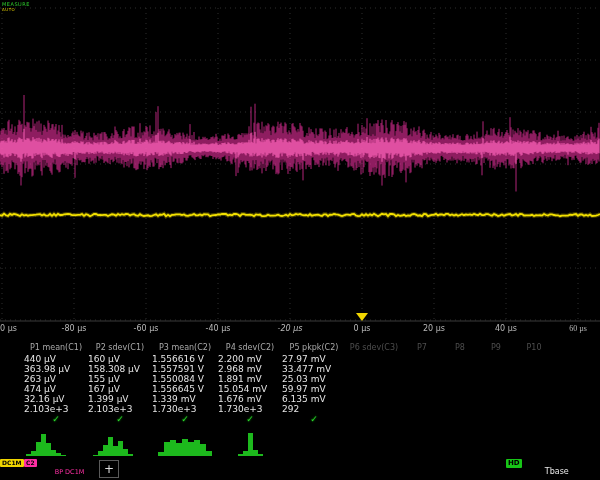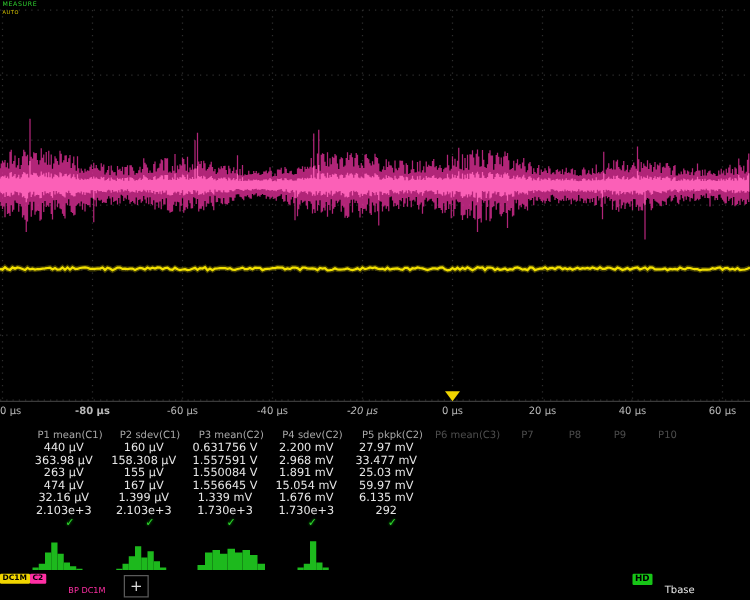--- a/index.html
+++ b/index.html
@@ -25,21 +25,21 @@
   #time-axis{position:absolute;top:323px;left:0;width:600px;height:14px;}
   #time-axis span{position:absolute;top:1px;transform:translateX(-50%);
                   font-size:8px;color:#b9b9b9;white-space:nowrap;}
 
   
   #mtable{position:absolute;top:342px;left:24px;
           display:grid;grid-template-columns:64px 64px 66px 64px 64px 56px 40px 36px 36px 40px;}
   .mh{font-size:8px;text-align:center;height:12px;line-height:12px;white-space:nowrap;}
   .mh.on{color:#a9a9a9;}
   .mh.off{color:#4d4d4d;}
-  .mv{font-size:9px;color:#e6e6e6;text-align:center;padding-right:10px;
+  .mv{font-size:9px;color:#e6e6e6;text-align:left;padding-right:10px;
       height:10px;line-height:10px;white-space:nowrap;}
   .mc{color:#2fd12f;text-align:center;font-size:9px;height:11px;line-height:11px;
       text-shadow:0 0 2px #0c0;}
 
   
   #histrow{position:absolute;top:430px;left:0;width:600px;height:27px;}
   .hist{position:absolute;bottom:1px;display:flex;align-items:flex-end;}
   .hist i{display:block;background:#1db91d;}
 
   
@@ -49,21 +49,21 @@
   .c1badge{background:#f0d500;font-size:6px;}
   .c2badge{background:#ff2fa4;font-size:6px;}
   .hdbadge{background:#17c517;font-size:7px;}
   .c1box{position:absolute;left:0;top:1px;}
   .c2box{position:absolute;left:24px;top:1px;}
   .c2coup{color:#ff2fa4;font-size:6.5px;margin-left:13px;}
   .crossbox{position:absolute;left:99px;top:2px;width:18px;height:16px;
             border:1px solid #5a5a5a;color:#ddd;font-size:12px;
             display:flex;align-items:center;justify-content:center;}
   .tbasebox{position:absolute;left:506px;top:1px;white-space:nowrap;}
-  .tlabel{color:#e8e8e8;font-size:8px;margin-left:5px;}
+  .tlabel{color:#e8e8e8;font-size:8px;margin-left:18px;}
 </style>
 </head>
 <body>
 
 <div id="screen">
 
   <div id="tl">
     <div class="tl1">MEASURE</div>
     <div class="tl2">AUTO</div>
   </div>
@@ -90,44 +90,44 @@
     <line id="axisline" x1="0" y1="321" x2="600" y2="321"></line>
     <path id="c2outer" d="M0 134.6V161.5M1 130.7V164.5M2 128.8V167.2M3 129.9V165.1M4 128.0V173.8M5 133.7V162.5M6 130.1V171.2M7 134.7V170.5M8 121.4V172.8M9 119.8V164.1M10 130.9V169.3M11 128.7V167.8M12 124.3V160.4M13 134.0V162.1M14 132.1V162.6M15 126.4V169.3M16 135.1V163.2M17 131.9V165.2M18 124.9V173.9M19 119.8V172.1M20 121.3V175.7M21 124.9V185.5M22 123.8V177.2M23 132.2V163.7M24 95.0V161.4M25 125.3V173.3M26 126.8V168.1M27 121.8V161.4M28 122.5V171.8M29 122.4V169.2M30 127.9V168.4M31 131.6V168.8M32 128.2V176.5M33 118.6V175.6M34 126.1V162.4M35 123.5V169.5M36 129.9V160.7M37 121.5V165.6M38 131.8V164.3M39 120.6V165.3M40 131.7V162.3M41 123.5V171.2M42 134.9V175.5M43 130.7V160.1M44 124.9V167.7M45 126.7V160.0M46 128.7V165.8M47 131.8V162.8M48 120.5V166.8M49 122.9V167.4M50 130.0V170.9M51 128.2V172.7M52 124.3V174.7M53 124.1V162.6M54 129.6V164.2M55 126.6V159.4M56 124.0V164.5M57 134.3V169.5M58 130.5V170.3M59 125.1V172.4M60 132.1V171.8M61 136.6V164.6M62 124.9V163.5M63 134.5V162.6M64 138.1V165.0M65 134.7V161.2M66 136.6V167.7M67 138.1V162.7M68 135.0V169.2M69 137.1V163.1M70 136.1V163.9M71 136.6V163.9M72 133.3V165.7M73 131.5V158.1M74 135.1V158.1M75 130.1V177.8M76 134.6V160.1M77 131.9V165.2M78 134.5V158.2M79 135.8V160.2M80 136.6V160.5M81 130.6V159.8M82 133.3V162.3M83 131.5V161.8M84 139.6V162.1M85 138.0V162.4M86 135.9V159.0M87 132.8V157.0M88 140.0V158.8M89 132.3V163.7M90 136.4V157.7M91 137.7V161.6M92 137.5V160.7M93 140.3V160.3M94 132.8V163.5M95 135.7V158.3M96 134.9V162.7M97 136.7V155.8M98 133.3V156.6M99 139.6V160.7M100 133.6V158.2M101 133.6V159.3M102 132.2V156.1M103 140.1V159.7M104 132.1V163.0M105 132.2V161.6M106 133.8V160.8M107 136.5V162.2M108 139.7V163.3M109 138.3V158.0M110 138.6V164.0M111 136.2V159.9M112 133.3V159.4M113 138.0V162.2M114 135.2V161.0M115 126.5V156.8M116 130.1V159.5M117 131.6V162.6M118 134.0V158.0M119 138.3V163.4M120 136.4V157.8M121 138.2V163.2M122 138.1V164.2M123 131.1V160.1M124 129.1V167.5M125 137.2V161.9M126 134.7V162.0M127 134.1V166.2M128 130.8V161.1M129 127.3V167.4M130 128.1V159.2M131 136.4V163.6M132 126.4V163.5M133 126.7V158.5M134 126.5V168.2M135 137.9V168.4M136 137.2V170.2M137 138.1V169.5M138 132.7V169.2M139 136.6V163.7M140 123.2V161.3M141 138.1V164.7M142 132.4V161.4M143 135.3V161.7M144 131.4V169.1M145 132.3V164.5M146 125.9V158.2M147 127.1V170.2M148 131.4V168.2M149 136.6V165.7M150 125.4V167.0M151 137.8V160.2M152 134.0V162.5M153 135.7V166.7M154 131.4V166.5M155 135.6V157.7M156 112.1V158.6M157 134.8V163.1M158 106.2V159.1M159 129.1V169.2M160 131.1V167.0M161 128.8V167.0M162 134.5V164.9M163 128.5V168.2M164 130.5V160.8M165 136.3V165.3M166 135.2V162.7M167 133.7V162.9M168 131.5V157.0M169 129.3V162.1M170 133.5V164.9M171 136.9V168.1M172 135.1V156.6M173 139.1V161.8M174 137.9V161.5M175 134.1V158.4M176 135.3V158.7M177 132.9V162.6M178 134.5V163.3M179 132.7V158.3M180 132.6V162.9M181 135.9V163.3M182 139.4V163.5M183 132.6V162.4M184 134.7V157.7M185 138.6V157.9M186 136.8V160.5M187 133.7V160.6M188 138.6V158.2M189 135.8V155.5M190 124.1V155.3M191 140.1V155.3M192 135.1V157.3M193 140.2V157.8M194 132.0V158.9M195 140.4V160.1M196 139.3V157.0M197 140.0V157.1M198 139.8V156.1M199 136.5V157.7M200 139.4V158.8M201 139.4V159.0M202 139.1V155.2M203 136.8V156.2M204 138.3V155.5M205 136.8V154.6M206 138.8V157.2M207 138.1V156.6M208 139.9V157.3M209 139.5V155.9M210 139.1V155.1M211 137.2V156.0M212 137.2V156.0M213 136.4V159.0M214 138.6V157.1M215 137.2V157.3M216 133.8V159.3M217 136.6V158.1M218 141.1V157.3M219 140.7V159.2M220 138.7V158.5M221 140.8V160.6M222 135.5V157.4M223 135.6V157.0M224 135.7V156.5M225 134.1V155.4M226 139.0V159.2M227 138.6V161.4M228 133.5V160.9M229 134.9V156.0M230 138.4V161.4M231 138.5V163.3M232 137.0V164.2M233 136.6V159.5M234 139.3V157.6M235 139.7V162.5M236 139.2V176.1M237 139.2V158.6M238 134.7V172.9M239 133.9V167.4M240 134.9V163.5M241 135.2V160.2M242 133.0V162.2M243 137.3V161.4M244 133.3V160.6M245 135.1V164.4M246 133.3V167.4M247 134.7V160.8M248 133.4V161.1M249 126.3V163.0M250 133.9V170.7M251 106.7V167.3M252 132.4V170.4M253 135.2V160.3M254 122.7V168.5M255 103.7V164.0M256 136.6V160.1M257 123.7V170.0M258 122.5V169.1M259 123.2V166.2M260 129.4V168.3M261 132.7V161.6M262 121.7V173.4M263 133.2V163.9M264 126.5V168.1M265 131.3V159.3M266 125.3V171.0M267 126.2V167.0M268 123.2V165.5M269 124.4V160.6M270 130.7V162.6M271 135.1V161.2M272 127.3V159.8M273 125.7V169.4M274 126.6V164.5M275 133.4V165.9M276 132.3V174.1M277 126.4V172.6M278 121.7V174.4M279 127.9V173.4M280 124.0V162.6M281 122.6V159.7M282 125.8V170.0M283 133.2V159.5M284 126.3V162.4M285 122.4V160.6M286 123.7V162.6M287 132.2V168.7M288 134.3V173.9M289 130.4V166.3M290 132.3V171.0M291 134.3V167.2M292 123.8V166.9M293 123.1V168.6M294 126.3V163.6M295 127.4V158.7M296 130.5V170.5M297 132.3V171.9M298 129.0V162.0M299 131.6V164.3M300 123.0V169.8M301 125.5V162.7M302 126.4V168.9M303 130.7V180.4M304 136.9V161.0M305 137.3V161.4M306 135.5V169.2M307 133.0V165.1M308 136.0V164.4M309 127.4V167.0M310 133.5V165.0M311 129.1V169.0M312 132.1V157.7M313 132.4V157.2M314 134.2V160.3M315 138.0V165.1M316 128.4V162.6M317 134.7V164.8M318 136.1V163.8M319 134.2V167.1M320 128.4V160.0M321 128.6V160.9M322 128.5V158.3M323 131.7V165.6M324 139.0V162.7M325 130.5V158.5M326 131.9V165.3M327 139.2V157.5M328 138.3V160.5M329 135.5V165.8M330 128.3V160.4M331 135.1V159.8M332 138.0V161.1M333 137.7V157.6M334 129.6V163.9M335 137.1V167.5M336 128.6V163.5M337 137.9V161.9M338 136.2V170.9M339 132.9V165.2M340 137.9V159.7M341 129.2V158.1M342 133.3V161.2M343 131.7V160.3M344 132.7V159.4M345 132.9V158.9M346 128.8V161.0M347 127.1V161.9M348 133.7V167.5M349 132.8V166.7M350 135.8V158.3M351 134.1V166.4M352 131.9V166.3M353 134.4V167.9M354 137.6V170.5M355 135.3V162.6M356 134.2V170.1M357 134.0V168.0M358 123.7V160.9M359 132.2V167.1M360 136.3V163.3M361 135.0V174.5M362 125.0V160.4M363 132.3V172.9M364 126.9V167.2M365 133.3V159.6M366 128.5V161.1M367 118.2V162.0M368 134.9V161.5M369 135.3V172.1M370 123.3V176.0M371 136.2V172.1M372 126.3V171.8M373 134.3V167.7M374 123.7V174.6M375 135.8V167.2M376 123.3V172.5M377 123.6V168.4M378 120.1V161.0M379 126.0V174.4M380 132.2V175.6M381 123.0V164.1M382 119.5V185.6M383 125.2V175.2M384 133.4V174.5M385 132.9V177.9M386 120.0V160.1M387 127.8V162.2M388 133.5V160.7M389 134.3V176.1M390 131.4V165.5M391 122.5V160.2M392 120.1V177.0M393 124.4V174.7M394 124.4V165.8M395 135.7V165.0M396 131.1V160.9M397 124.0V167.8M398 122.1V162.7M399 125.3V162.2M400 131.4V171.4M401 125.9V173.0M402 132.9V171.0M403 125.2V169.6M404 121.1V162.4M405 124.8V170.4M406 122.3V182.4M407 128.2V167.9M408 135.7V168.6M409 135.2V166.3M410 134.3V173.2M411 128.6V172.4M412 136.3V159.7M413 130.6V162.5M414 127.4V159.8M415 132.2V167.6M416 131.1V164.1M417 134.8V165.7M418 130.0V163.0M419 126.4V163.7M420 132.9V167.2M421 137.8V165.2M422 136.1V168.3M423 130.7V159.1M424 129.5V160.4M425 132.9V160.0M426 139.1V158.4M427 134.6V164.2M428 137.6V157.3M429 138.7V160.3M430 134.3V160.5M431 131.9V157.7M432 139.9V159.4M433 135.5V160.8M434 137.6V162.0M435 136.9V160.4M436 134.5V162.8M437 136.3V160.8M438 138.3V158.7M439 132.9V160.7M440 134.8V161.6M441 139.4V156.1M442 138.2V155.7M443 137.8V157.1M444 139.4V160.0M445 135.9V158.4M446 135.3V159.1M447 137.3V162.5M448 136.5V160.1M449 139.2V160.5M450 135.3V159.3M451 139.5V160.7M452 137.3V156.6M453 134.2V160.6M454 138.3V158.4M455 137.8V160.1M456 138.6V159.5M457 135.3V163.3M458 134.7V158.7M459 139.5V160.3M460 135.9V159.7M461 140.1V161.4M462 140.2V160.5M463 140.8V156.0M464 140.0V160.9M465 140.3V158.5M466 135.6V158.9M467 134.0V162.3M468 135.5V160.4M469 139.6V162.5M470 138.6V158.7M471 136.1V159.2M472 138.9V162.1M473 139.8V159.0M474 134.6V161.6M475 138.4V158.3M476 138.9V164.4M477 131.6V163.9M478 138.6V156.9M479 137.6V160.3M480 138.8V158.5M481 137.5V165.5M482 136.6V175.3M483 121.3V157.4M484 139.1V163.0M485 135.6V156.9M486 134.1V158.5M487 130.5V157.6M488 135.2V160.6M489 134.6V159.2M490 135.6V167.8M491 128.2V160.9M492 135.6V160.4M493 129.1V167.9M494 127.8V165.7M495 133.6V169.4M496 135.0V159.6M497 136.2V166.8M498 132.1V164.2M499 128.8V161.9M500 137.0V167.2M501 135.7V162.7M502 132.0V161.9M503 137.7V163.0M504 135.8V165.3M505 133.9V160.9M506 132.0V168.0M507 130.0V159.2M508 132.9V159.3M509 135.0V165.5M510 117.2V163.8M511 127.3V168.5M512 137.3V165.3M513 129.5V168.1M514 134.4V168.3M515 130.8V162.7M516 132.5V191.5M517 133.3V159.8M518 128.1V158.3M519 135.2V158.9M520 130.5V163.0M521 131.9V168.2M522 137.3V166.5M523 133.5V159.2M524 129.6V160.5M525 135.5V161.3M526 131.5V162.0M527 132.3V162.7M528 130.2V164.5M529 138.4V164.9M530 133.8V160.5M531 133.1V161.0M532 134.1V161.4M533 130.5V164.0M534 130.4V158.7M535 132.8V158.0M536 134.1V156.6M537 139.9V161.1M538 136.3V160.4M539 132.7V158.3M540 131.9V155.9M541 140.3V157.4M542 140.3V162.1M543 138.7V163.3M544 139.6V159.8M545 137.1V156.0M546 139.3V158.6M547 134.7V160.9M548 136.1V157.1M549 138.9V159.7M550 136.4V156.9M551 137.1V157.5M552 140.0V161.2M553 137.8V158.4M554 134.6V158.7M555 140.1V155.0M556 137.7V160.7M557 136.8V160.1M558 130.7V159.0M559 136.3V160.1M560 136.3V159.2M561 140.7V156.0M562 135.8V157.2M563 140.3V156.4M564 135.5V158.3M565 140.3V154.8M566 138.1V158.4M567 136.9V158.6M568 136.4V165.2M569 138.9V156.5M570 139.6V157.0M571 138.3V156.8M572 139.1V160.2M573 140.7V158.4M574 140.6V159.9M575 136.4V155.8M576 139.6V155.5M577 134.9V158.1M578 138.8V159.7M579 136.4V161.1M580 140.1V162.8M581 135.0V162.6M582 138.2V157.1M583 134.0V160.7M584 131.7V159.3M585 138.6V158.3M586 135.2V163.9M587 139.8V157.6M588 133.7V164.9M589 134.7V164.1M590 139.1V163.1M591 126.8V160.6M592 132.2V164.0M593 133.7V158.9M594 136.5V161.1M595 132.5V160.0M596 138.7V163.7M597 137.4V163.1M598 127.8V159.6M599 122.8V161.5" stroke="#e3309a"></path>
     <path id="c2core" d="M0 142.7V153.3M1 141.3V154.4M2 140.7V155.3M3 141.1V154.6M4 140.4V157.6M5 142.4V153.7M6 141.1V156.7M7 142.7V156.5M8 138.1V157.3M9 137.5V154.2M10 141.4V156.1M11 140.6V155.5M12 139.1V153.0M13 142.5V153.5M14 141.8V153.7M15 139.8V156.1M16 142.9V153.9M17 141.8V154.6M18 139.3V157.7M19 137.5V157.0M20 138.1V158.3M21 139.3V161.7M22 138.9V158.8M23 141.9V154.1M24 128.8V153.3M25 139.5V157.5M26 140.0V155.6M27 138.2V153.3M28 138.5V156.9M29 138.5V156.0M30 140.4V155.8M31 141.6V155.9M32 140.5V158.6M33 137.1V158.3M34 139.7V153.6M35 138.8V156.1M36 141.1V153.0M37 138.1V154.8M38 141.7V154.3M39 137.8V154.7M40 141.7V153.6M41 138.8V156.7M42 142.8V158.2M43 141.4V152.8M44 139.3V155.5M45 139.9V152.8M46 140.6V154.8M47 141.7V153.8M48 137.8V155.2M49 138.6V155.4M50 141.1V156.6M51 140.5V157.2M52 139.1V157.9M53 139.0V153.7M54 141.0V154.3M55 139.9V152.6M56 139.0V154.4M57 142.6V156.1M58 141.3V156.4M59 139.4V157.1M60 141.8V156.9M61 143.4V154.4M62 139.3V154.0M63 142.7V153.7M64 143.9V154.5M65 142.7V153.2M66 143.4V155.5M67 143.9V153.8M68 142.9V156.0M69 143.6V153.9M70 143.2V154.2M71 143.4V154.2M72 142.2V154.8M73 141.6V152.1M74 142.9V152.1M75 141.1V159.0M76 142.7V152.8M77 141.8V154.6M78 142.7V152.2M79 143.1V152.9M80 143.4V153.0M81 141.3V152.7M82 142.2V153.6M83 141.6V153.4M84 144.4V153.5M85 143.9V153.7M86 143.2V152.4M87 142.1V151.8M88 144.6V152.4M89 141.9V154.1M90 143.3V152.0M91 143.8V153.4M92 143.7V153.1M93 144.7V152.9M94 142.1V154.0M95 143.1V152.2M96 142.8V153.7M97 143.5V151.3M98 142.3V151.6M99 144.5V153.1M100 142.3V152.2M101 142.4V152.6M102 141.9V151.4M103 144.6V152.7M104 141.8V153.9M105 141.9V153.4M106 142.4V153.1M107 143.4V153.6M108 144.5V153.9M109 144.0V152.1M110 144.1V154.2M111 143.3V152.8M112 142.2V152.6M113 143.9V153.6M114 142.9V153.2M115 139.9V151.7M116 141.1V152.6M117 141.7V153.7M118 142.5V152.1M119 144.0V154.0M120 143.3V152.0M121 144.0V153.9M122 143.9V154.3M123 141.5V152.8M124 140.8V155.4M125 143.6V153.5M126 142.7V153.5M127 142.5V155.0M128 141.4V153.2M129 140.1V155.4M130 140.4V152.5M131 143.3V154.1M132 139.9V154.0M133 140.0V152.3M134 139.9V155.7M135 143.9V155.7M136 143.6V156.4M137 143.9V156.1M138 142.0V156.0M139 143.4V154.1M140 138.7V153.3M141 143.9V154.5M142 141.9V153.3M143 143.0V153.4M144 141.6V156.0M145 141.9V154.4M146 139.6V152.2M147 140.1V156.4M148 141.6V155.7M149 143.4V154.8M150 139.5V155.2M151 143.8V152.9M152 142.5V153.7M153 143.1V155.2M154 141.6V155.1M155 143.1V152.0M156 134.8V152.3M157 142.8V153.9M158 132.8V152.5M159 140.8V156.0M160 141.5V155.3M161 140.7V155.3M162 142.7V154.5M163 140.6V155.7M164 141.3V153.1M165 143.3V154.6M166 142.9V153.7M167 142.4V153.8M168 141.6V151.8M169 140.8V153.5M170 142.3V154.5M171 143.5V155.6M172 142.9V151.6M173 144.3V153.4M174 143.9V153.3M175 142.5V152.2M176 142.9V152.3M177 142.1V153.7M178 142.7V154.0M179 142.0V152.2M180 142.0V153.8M181 143.1V154.0M182 144.4V154.0M183 142.0V153.7M184 142.7V152.0M185 144.1V152.1M186 143.5V153.0M187 142.4V153.0M188 144.1V152.2M189 143.1V151.2M190 139.0V151.2M191 144.6V151.1M192 142.9V151.8M193 144.7V152.0M194 141.8V152.4M195 144.8V152.8M196 144.4V151.8M197 144.6V151.8M198 144.5V151.4M199 143.4V152.0M200 144.4V152.4M201 144.4V152.4M202 144.3V151.1M203 143.5V151.5M204 144.0V151.2M205 143.5V150.9M206 144.2V151.8M207 143.9V151.6M208 144.6V151.9M209 144.4V151.4M210 144.3V151.1M211 143.6V151.4M212 143.6V151.4M213 143.3V152.4M214 144.1V151.8M215 143.6V151.9M216 142.4V152.6M217 143.4V152.1M218 145.0V151.9M219 144.8V152.5M220 144.1V152.3M221 144.9V153.0M222 143.0V151.9M223 143.1V151.7M224 143.1V151.6M225 142.6V151.2M226 144.2V152.5M227 144.1V153.3M228 142.3V153.1M229 142.8V151.4M230 144.0V153.3M231 144.1V153.9M232 143.5V154.3M233 143.4V152.6M234 144.3V152.0M235 144.5V153.7M236 144.3V158.4M237 144.3V152.3M238 142.8V157.3M239 142.5V155.4M240 142.8V154.0M241 142.9V152.9M242 142.1V153.6M243 143.7V153.3M244 142.3V153.0M245 142.9V154.3M246 142.2V155.4M247 142.7V153.1M248 142.3V153.2M249 139.8V153.9M250 142.5V156.5M251 132.9V155.4M252 141.9V156.5M253 142.9V152.9M254 138.5V155.8M255 131.9V154.2M256 143.4V152.8M257 138.9V156.3M258 138.5V156.0M259 138.7V155.0M260 140.9V155.7M261 142.1V153.4M262 138.2V157.5M263 142.2V154.2M264 139.9V155.6M265 141.6V152.6M266 139.4V156.6M267 139.8V155.3M268 138.7V154.7M269 139.1V153.0M270 141.3V153.7M271 142.9V153.2M272 140.1V152.7M273 139.6V156.1M274 139.9V154.4M275 142.3V154.9M276 141.9V157.7M277 139.8V157.2M278 138.2V157.9M279 140.4V157.5M280 139.0V153.7M281 138.5V152.7M282 139.6V156.3M283 142.2V152.6M284 139.8V153.6M285 138.4V153.0M286 138.9V153.7M287 141.9V155.9M288 142.6V157.7M289 141.2V155.0M290 141.9V156.7M291 142.6V155.3M292 138.9V155.2M293 138.7V155.8M294 139.8V154.1M295 140.2V152.4M296 141.3V156.5M297 141.9V157.0M298 140.7V153.5M299 141.7V154.3M300 138.6V156.2M301 139.5V153.8M302 139.9V155.9M303 141.4V159.9M304 143.5V153.1M305 143.7V153.3M306 143.0V156.0M307 142.2V154.6M308 143.2V154.3M309 140.2V155.3M310 142.3V154.6M311 140.8V155.9M312 141.8V152.0M313 142.0V151.8M314 142.6V152.9M315 143.9V154.6M316 140.5V153.7M317 142.8V154.5M318 143.3V154.1M319 142.6V155.3M320 140.5V152.8M321 140.6V153.1M322 140.6V152.2M323 141.7V154.8M324 144.2V153.8M325 141.3V152.3M326 141.8V154.6M327 144.3V151.9M328 144.0V153.0M329 143.0V154.8M330 140.5V153.0M331 142.9V152.7M332 143.9V153.2M333 143.8V152.0M334 141.0V154.2M335 143.6V155.4M336 140.6V154.0M337 143.9V153.5M338 143.3V156.6M339 142.1V154.6M340 143.9V152.7M341 140.8V152.1M342 142.2V153.2M343 141.7V152.9M344 142.1V152.6M345 142.1V152.4M346 140.7V153.2M347 140.1V153.5M348 142.4V155.4M349 142.1V155.1M350 143.1V152.2M351 142.6V155.0M352 141.8V155.0M353 142.6V155.6M354 143.8V156.5M355 143.0V153.7M356 142.6V156.4M357 142.5V155.6M358 138.9V153.1M359 141.9V155.3M360 143.3V154.0M361 142.8V157.9M362 139.3V152.9M363 141.9V157.3M364 140.0V155.3M365 142.3V152.7M366 140.6V153.2M367 137.0V153.5M368 142.8V153.3M369 142.9V157.0M370 138.7V158.4M371 143.3V157.1M372 139.8V156.9M373 142.6V155.5M374 138.9V157.9M375 143.1V155.3M376 138.8V157.2M377 138.9V155.7M378 137.6V153.2M379 139.7V157.8M380 141.9V158.2M381 138.6V154.2M382 137.4V161.8M383 139.4V158.1M384 142.3V157.9M385 142.1V159.1M386 137.6V152.8M387 140.3V153.6M388 142.3V153.1M389 142.6V158.4M390 141.6V154.7M391 138.5V152.9M392 137.6V158.8M393 139.1V157.9M394 139.2V154.8M395 143.1V154.5M396 141.5V153.1M397 139.0V155.5M398 138.3V153.7M399 139.4V153.6M400 141.6V156.8M401 139.7V157.4M402 142.1V156.7M403 139.4V156.2M404 138.0V153.7M405 139.3V156.4M406 138.4V160.6M407 140.5V155.5M408 143.1V155.8M409 142.9V155.0M410 142.6V157.4M411 140.6V157.1M412 143.3V152.7M413 141.3V153.7M414 140.2V152.7M415 141.9V155.5M416 141.5V154.2M417 142.8V154.8M418 141.1V153.8M419 139.8V154.1M420 142.1V155.3M421 143.8V154.6M422 143.2V155.7M423 141.3V152.5M424 140.9V152.9M425 142.1V152.8M426 144.3V152.3M427 142.7V154.3M428 143.8V151.9M429 144.1V152.9M430 142.6V153.0M431 141.8V152.0M432 144.6V152.6M433 143.0V153.1M434 143.8V153.5M435 143.5V152.9M436 142.7V153.8M437 143.3V153.1M438 144.0V152.4M439 142.1V153.0M440 142.8V153.4M441 144.4V151.4M442 144.0V151.3M443 143.8V151.8M444 144.4V152.8M445 143.2V152.2M446 143.0V152.5M447 143.7V153.7M448 143.4V152.8M449 144.3V153.0M450 143.0V152.6M451 144.4V153.1M452 143.7V151.6M453 142.6V153.0M454 144.0V152.2M455 143.8V152.8M456 144.1V152.6M457 142.9V154.0M458 142.7V152.4M459 144.4V152.9M460 143.2V152.7M461 144.6V153.3M462 144.7V153.0M463 144.9V151.4M464 144.6V153.1M465 144.7V152.3M466 143.1V152.4M467 142.5V153.6M468 143.0V153.0M469 144.4V153.7M470 144.1V152.4M471 143.2V152.5M472 144.2V153.5M473 144.5V152.4M474 142.7V153.4M475 144.1V152.2M476 144.2V154.3M477 141.7V154.2M478 144.1V151.7M479 143.8V152.9M480 144.2V152.3M481 143.7V154.7M482 143.4V158.2M483 138.1V151.9M484 144.3V153.8M485 143.1V151.7M486 142.5V152.3M487 141.3V152.0M488 142.9V153.0M489 142.7V152.5M490 143.1V155.5M491 140.5V153.1M492 143.1V152.9M493 140.8V155.6M494 140.3V154.8M495 142.4V156.1M496 142.9V152.7M497 143.3V155.2M498 141.8V154.3M499 140.7V153.5M500 143.5V155.3M501 143.1V153.7M502 141.8V153.5M503 143.8V153.9M504 143.1V154.7M505 142.5V153.1M506 141.8V155.6M507 141.1V152.5M508 142.1V152.6M509 142.8V154.7M510 136.6V154.1M511 140.1V155.8M512 143.7V154.7M513 140.9V155.6M514 142.7V155.7M515 141.4V153.8M516 142.0V163.8M517 142.3V152.7M518 140.4V152.2M519 142.9V152.4M520 141.3V153.9M521 141.8V155.7M522 143.7V155.1M523 142.3V152.5M524 141.0V153.0M525 143.0V153.3M526 141.6V153.5M527 141.9V153.8M528 141.2V154.4M529 144.0V154.5M530 142.4V153.0M531 142.2V153.2M532 142.5V153.3M533 141.3V154.2M534 141.2V152.3M535 142.1V152.1M536 142.5V151.6M537 144.6V153.2M538 143.3V152.9M539 142.0V152.2M540 141.8V151.4M541 144.7V151.9M542 144.7V153.5M543 144.1V154.0M544 144.5V152.7M545 143.6V151.4M546 144.4V152.3M547 142.8V153.1M548 143.2V151.8M549 144.2V152.7M550 143.3V151.7M551 143.6V151.9M552 144.6V153.2M553 143.8V152.2M554 142.7V152.3M555 144.6V151.1M556 143.8V153.1M557 143.5V152.8M558 141.3V152.5M559 143.3V152.8M560 143.3V152.5M561 144.8V151.4M562 143.1V151.8M563 144.7V151.5M564 143.0V152.2M565 144.7V151.0M566 143.9V152.2M567 143.5V152.3M568 143.3V154.6M569 144.2V151.6M570 144.4V151.7M571 144.0V151.7M572 144.3V152.9M573 144.8V152.2M574 144.8V152.7M575 143.3V151.3M576 144.5V151.2M577 142.8V152.1M578 144.2V152.7M579 143.3V153.2M580 144.6V153.8M581 142.9V153.7M582 144.0V151.8M583 142.5V153.0M584 141.7V152.5M585 144.1V152.2M586 142.9V154.2M587 144.5V152.0M588 142.4V154.5M589 142.7V154.2M590 144.3V153.9M591 140.0V153.0M592 141.9V154.2M593 142.4V152.4M594 143.4V153.2M595 142.0V152.8M596 144.2V154.1M597 143.7V153.9M598 140.3V152.7M599 138.6V153.3" stroke="#ff63bb"></path>
     <path id="c1glow" d="M0 215L2 215.7L4 213.8L6 215.3L8 215.9L10 213.9L12 214.9L14 213.9L16 214.4L18 215.2L20 216.0L22 214.3L24 215.5L26 214.9L28 215.7L30 215.2L32 215.2L34 214.9L36 214.7L38 214.4L40 214.1L42 215.5L44 214.4L46 215.7L48 215.6L50 214.0L52 215.8L54 214.0L56 215.7L58 213.9L60 215.0L62 215.0L64 214.4L66 214.1L68 214.0L70 214.2L72 215.1L74 215.1L76 215.1L78 214.8L80 214.8L82 214.0L84 215.9L86 214.2L88 214.9L90 216.2L92 215.2L94 214.0L96 214.0L98 215.1L100 215.0L102 215.2L104 214.9L106 214.9L108 216.0L110 215.0L112 214.3L114 214.7L116 215.6L118 214.0L120 215.0L122 214.2L124 214.9L126 214.0L128 214.1L130 215.4L132 214.5L134 214.2L136 215.5L138 215.9L140 214.2L142 215.4L144 216.0L146 215.6L148 215.3L150 216.1L152 215.8L154 215.0L156 214.3L158 215.9L160 214.5L162 214.8L164 213.8L166 216.2L168 214.8L170 216.1L172 214.9L174 214.8L176 214.4L178 214.4L180 214.4L182 215.1L184 214.5L186 215.7L188 215.9L190 215.2L192 214.8L194 214.1L196 215.3L198 215.3L200 214.4L202 215.4L204 214.2L206 214.3L208 214.3L210 216.1L212 215.3L214 215.1L216 215.0L218 214.5L220 214.5L222 213.9L224 214.0L226 214.0L228 215.5L230 214.7L232 215.3L234 214.0L236 214.0L238 214.5L240 216.0L242 214.1L244 214.1L246 214.8L248 214.9L250 214.7L252 215.0L254 216.1L256 214.4L258 214.8L260 214.5L262 216.2L264 216.1L266 215.8L268 214.7L270 215.6L272 215.7L274 215.6L276 215.3L278 214.7L280 215.6L282 216.0L284 215.5L286 214.7L288 215.9L290 214.1L292 215.3L294 214.8L296 213.9L298 214.5L300 214.0L302 214.9L304 215.3L306 215.0L308 215.8L310 214.2L312 215.7L314 215.1L316 214.9L318 214.7L320 215.4L322 215.9L324 214.3L326 214.3L328 216.0L330 214.6L332 214.8L334 214.0L336 214.4L338 214.7L340 215.4L342 216.1L344 215.4L346 214.7L348 214.7L350 215.1L352 214.1L354 213.9L356 215.5L358 216.2L360 215.9L362 214.4L364 215.7L366 214.2L368 215.7L370 214.3L372 215.4L374 213.9L376 215.0L378 216.2L380 215.1L382 213.8L384 214.3L386 213.9L388 216.1L390 214.0L392 214.0L394 214.4L396 216.1L398 214.9L400 215.8L402 215.5L404 214.8L406 216.1L408 215.4L410 215.7L412 214.3L414 214.0L416 214.6L418 215.7L420 215.3L422 216.1L424 213.9L426 214.1L428 216.1L430 215.4L432 214.9L434 214.9L436 213.8L438 215.4L440 214.5L442 214.4L444 215.3L446 213.9L448 213.9L450 215.3L452 214.5L454 215.5L456 214.6L458 215.8L460 215.0L462 214.2L464 215.2L466 214.5L468 214.8L470 214.4L472 215.0L474 214.0L476 214.7L478 215.2L480 213.8L482 215.1L484 215.1L486 214.1L488 214.2L490 215.0L492 215.7L494 214.1L496 214.8L498 216.0L500 215.3L502 214.4L504 215.7L506 214.9L508 214.3L510 214.0L512 215.5L514 214.8L516 214.0L518 215.7L520 213.9L522 214.1L524 215.5L526 215.4L528 215.4L530 215.3L532 214.8L534 216.1L536 215.2L538 215.4L540 215.1L542 215.6L544 214.0L546 215.0L548 215.5L550 214.3L552 214.4L554 215.0L556 215.3L558 215.3L560 216.2L562 215.6L564 215.6L566 215.7L568 215.6L570 214.6L572 215.0L574 214.3L576 214.0L578 215.8L580 214.5L582 214.4L584 215.7L586 215.0L588 215.8L590 214.5L592 216.0L594 215.8L596 215.6L598 215.0L600 214.1" stroke="#f2e000"></path>
     <path id="c1trace" d="M0 215L2 215.7L4 213.8L6 215.3L8 215.9L10 213.9L12 214.9L14 213.9L16 214.4L18 215.2L20 216.0L22 214.3L24 215.5L26 214.9L28 215.7L30 215.2L32 215.2L34 214.9L36 214.7L38 214.4L40 214.1L42 215.5L44 214.4L46 215.7L48 215.6L50 214.0L52 215.8L54 214.0L56 215.7L58 213.9L60 215.0L62 215.0L64 214.4L66 214.1L68 214.0L70 214.2L72 215.1L74 215.1L76 215.1L78 214.8L80 214.8L82 214.0L84 215.9L86 214.2L88 214.9L90 216.2L92 215.2L94 214.0L96 214.0L98 215.1L100 215.0L102 215.2L104 214.9L106 214.9L108 216.0L110 215.0L112 214.3L114 214.7L116 215.6L118 214.0L120 215.0L122 214.2L124 214.9L126 214.0L128 214.1L130 215.4L132 214.5L134 214.2L136 215.5L138 215.9L140 214.2L142 215.4L144 216.0L146 215.6L148 215.3L150 216.1L152 215.8L154 215.0L156 214.3L158 215.9L160 214.5L162 214.8L164 213.8L166 216.2L168 214.8L170 216.1L172 214.9L174 214.8L176 214.4L178 214.4L180 214.4L182 215.1L184 214.5L186 215.7L188 215.9L190 215.2L192 214.8L194 214.1L196 215.3L198 215.3L200 214.4L202 215.4L204 214.2L206 214.3L208 214.3L210 216.1L212 215.3L214 215.1L216 215.0L218 214.5L220 214.5L222 213.9L224 214.0L226 214.0L228 215.5L230 214.7L232 215.3L234 214.0L236 214.0L238 214.5L240 216.0L242 214.1L244 214.1L246 214.8L248 214.9L250 214.7L252 215.0L254 216.1L256 214.4L258 214.8L260 214.5L262 216.2L264 216.1L266 215.8L268 214.7L270 215.6L272 215.7L274 215.6L276 215.3L278 214.7L280 215.6L282 216.0L284 215.5L286 214.7L288 215.9L290 214.1L292 215.3L294 214.8L296 213.9L298 214.5L300 214.0L302 214.9L304 215.3L306 215.0L308 215.8L310 214.2L312 215.7L314 215.1L316 214.9L318 214.7L320 215.4L322 215.9L324 214.3L326 214.3L328 216.0L330 214.6L332 214.8L334 214.0L336 214.4L338 214.7L340 215.4L342 216.1L344 215.4L346 214.7L348 214.7L350 215.1L352 214.1L354 213.9L356 215.5L358 216.2L360 215.9L362 214.4L364 215.7L366 214.2L368 215.7L370 214.3L372 215.4L374 213.9L376 215.0L378 216.2L380 215.1L382 213.8L384 214.3L386 213.9L388 216.1L390 214.0L392 214.0L394 214.4L396 216.1L398 214.9L400 215.8L402 215.5L404 214.8L406 216.1L408 215.4L410 215.7L412 214.3L414 214.0L416 214.6L418 215.7L420 215.3L422 216.1L424 213.9L426 214.1L428 216.1L430 215.4L432 214.9L434 214.9L436 213.8L438 215.4L440 214.5L442 214.4L444 215.3L446 213.9L448 213.9L450 215.3L452 214.5L454 215.5L456 214.6L458 215.8L460 215.0L462 214.2L464 215.2L466 214.5L468 214.8L470 214.4L472 215.0L474 214.0L476 214.7L478 215.2L480 213.8L482 215.1L484 215.1L486 214.1L488 214.2L490 215.0L492 215.7L494 214.1L496 214.8L498 216.0L500 215.3L502 214.4L504 215.7L506 214.9L508 214.3L510 214.0L512 215.5L514 214.8L516 214.0L518 215.7L520 213.9L522 214.1L524 215.5L526 215.4L528 215.4L530 215.3L532 214.8L534 216.1L536 215.2L538 215.4L540 215.1L542 215.6L544 214.0L546 215.0L548 215.5L550 214.3L552 214.4L554 215.0L556 215.3L558 215.3L560 216.2L562 215.6L564 215.6L566 215.7L568 215.6L570 214.6L572 215.0L574 214.3L576 214.0L578 215.8L580 214.5L582 214.4L584 215.7L586 215.0L588 215.8L590 214.5L592 216.0L594 215.8L596 215.6L598 215.0L600 214.1" stroke="#f2e000"></path>
     <polygon id="trig" points="356,313 368,313 362,321"></polygon>
   </svg>
 
   <div id="time-axis">
       <span style="left: 2px;">-100 µs</span>
-      <span style="left: 74px; font-weight: bold;">-80 µs</span>
+      <span style="left: 74px;">-80 µs</span>
       <span style="left: 146px;">-60 µs</span>
       <span style="left: 218px;">-40 µs</span>
       <span style="left: 290px; font-style: italic;">-20 µs</span>
       <span style="left: 362px;">0 µs</span>
       <span style="left: 434px;">20 µs</span>
       <span style="left: 506px;">40 µs</span>
-      <span style="left: 578px;">60 µs</span>
+      <span style="left: 578px; font-family: Liberation Serif, serif;">60 µs</span>
     </div>
 
   <div id="mtable">
       <div class="mh on">P1 mean(C1)</div>
       <div class="mh on">P2 sdev(C1)</div>
       <div class="mh on">P3 mean(C2)</div>
       <div class="mh on">P4 sdev(C2)</div>
       <div class="mh on">P5 pkpk(C2)</div>
-      <div class="mh off">P6 mean(C3)</div>
+      <div class="mh off">P6 sdev(C3)</div>
       <div class="mh off">P7</div>
       <div class="mh off">P8</div>
       <div class="mh off">P9</div>
       <div class="mh off">P10</div>
       <div class="mv">440 µV</div>
       <div class="mv">160 µV</div>
-      <div class="mv">0.631756 V</div>
+      <div class="mv">1.556616 V</div>
       <div class="mv">2.200 mV</div>
       <div class="mv">27.97 mV</div>
       <div class="mv"></div>
       <div class="mv"></div>
       <div class="mv"></div>
       <div class="mv"></div>
       <div class="mv"></div>
       <div class="mv">363.98 µV</div>
       <div class="mv">158.308 µV</div>
       <div class="mv">1.557591 V</div>

